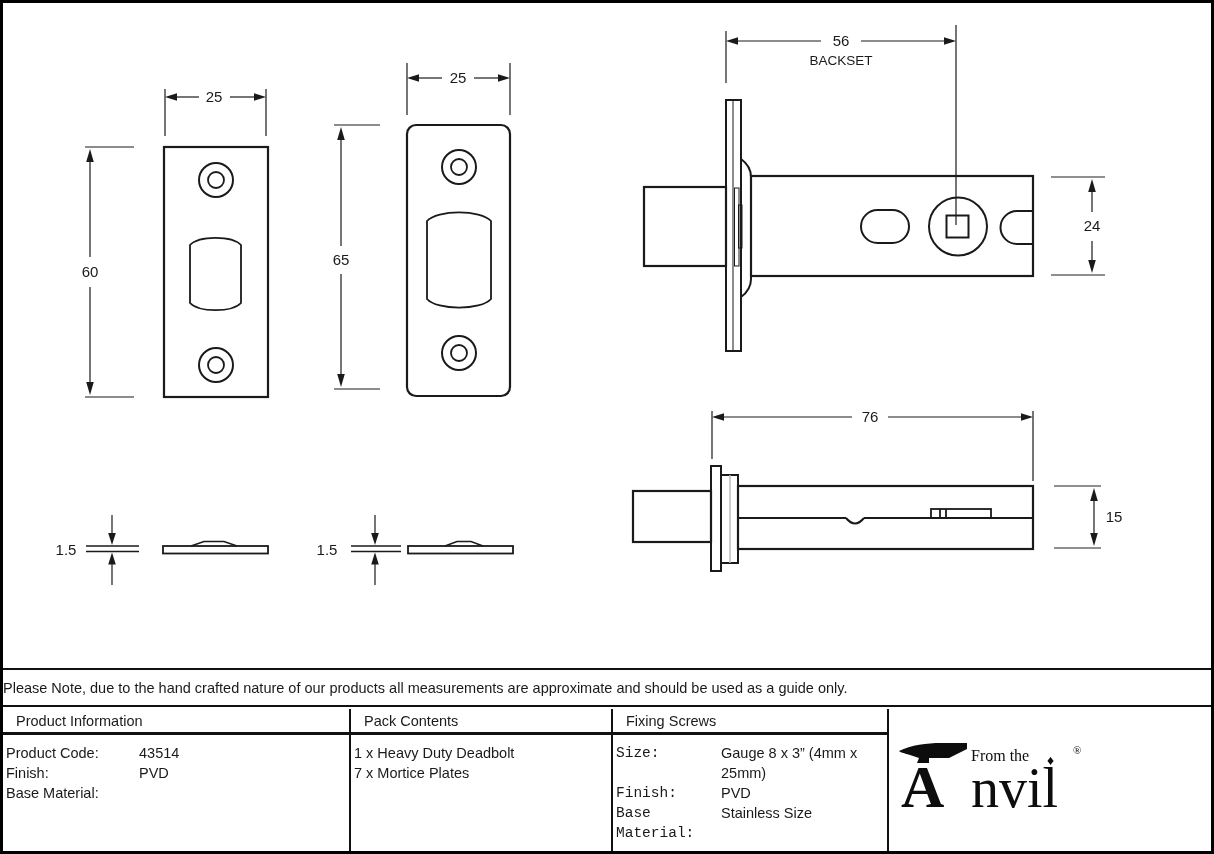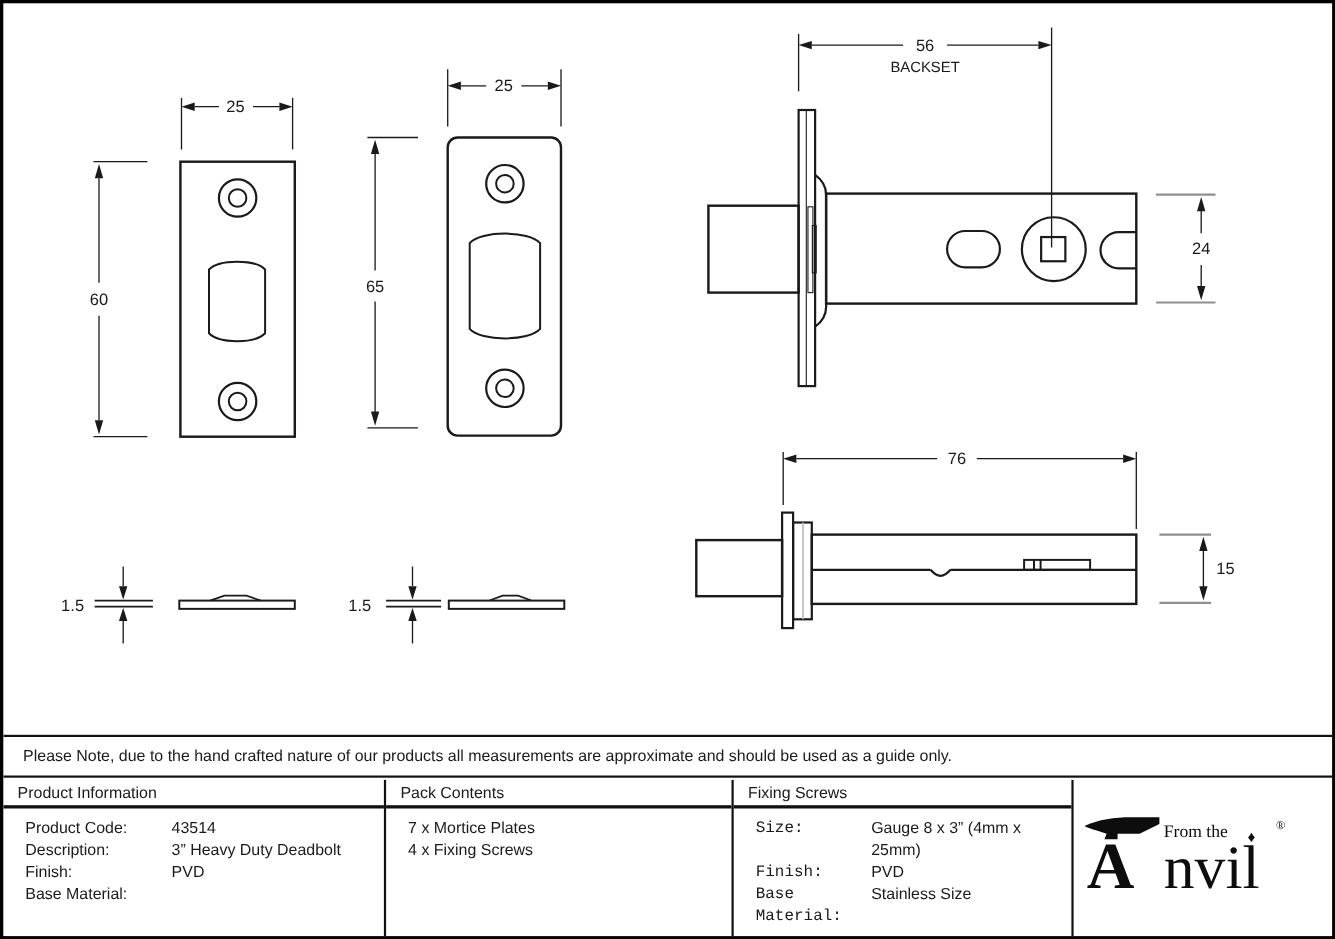--- a/index.html
+++ b/index.html
@@ -5,34 +5,34 @@
   html,body{margin:0;padding:0;background:#fff;}
   .page{
     position:relative;width:1214px;height:854px;background:#fff;
     border:3px solid #000;box-sizing:border-box;overflow:hidden;
     font-family:"Liberation Sans",sans-serif;color:#1a1a1a;
   }
   .drawing-area{position:absolute;left:0;top:0;width:1208px;height:665px;border-bottom:2px solid #111;}
   .notice-row{
     position:absolute;left:0;top:667px;width:1208px;height:37px;
     border-bottom:2px solid #111;display:flex;align-items:center;
-    padding-left:18px;box-sizing:border-box;font-size:14.5px;
+    padding-left:0;box-sizing:border-box;font-size:14.5px;
   }
   .info-table{position:absolute;left:0;top:706px;width:1208px;height:142px;display:flex;}
   .col{position:relative;box-sizing:border-box;height:100%;}
   .col + .col{border-left:2px solid #111;}
   .col-product{width:346px;}
-  .col-pack{width:316px;}
-  .col-fixing{width:309px;}
+  .col-pack{width:262px;}
+  .col-fixing{width:276px;}
   .col-logo{width:207px;}
   .col-header{
     height:26px;border-bottom:3px solid #111;display:flex;align-items:center;
     padding-left:13px;font-size:14.5px;box-sizing:border-box;
   }
-  .col-body{padding:8px 0 0 20px;font-size:14.5px;line-height:20px;}
+  .col-body{padding:8px 0 0 3px;font-size:14.5px;line-height:20px;}
   .kv-row{display:flex;}
   .kv-label{width:133px;flex:none;}
   .col-fixing .kv-label{width:105px;font-family:Liberation Mono, monospace;}
   .pack-item{display:block;}
   
   .logo-wrap{position:absolute;left:8px;top:32px;width:192px;height:72px;}
   .logo-wrap svg{display:block;}
 </style>
 </head>
 <body>
@@ -191,39 +191,35 @@
   <div class="info-table">
 
     <div class="col col-product">
       <div class="col-header">Product Information</div>
       <div class="col-body">
         <div class="kv-row">
           <span class="kv-label">Product Code:</span>
           <span class="kv-value">43514</span>
         </div>
         <div class="kv-row">
-          <span class="kv-label">Description:</span>
-          <span class="kv-value">3” Heavy Duty Deadbolt</span>
-        </div>
-        <div class="kv-row">
           <span class="kv-label">Finish:</span>
           <span class="kv-value">PVD</span>
         </div>
         <div class="kv-row">
           <span class="kv-label">Base Material:</span>
           <span class="kv-value"></span>
         </div>
       </div>
     </div>
 
     <div class="col col-pack">
       <div class="col-header">Pack Contents</div>
       <div class="col-body">
+        <span class="pack-item">1 x Heavy Duty Deadbolt</span>
         <span class="pack-item">7 x Mortice Plates</span>
-        <span class="pack-item">4 x Fixing Screws</span>
       </div>
     </div>
 
     <div class="col col-fixing">
       <div class="col-header">Fixing Screws</div>
       <div class="col-body">
         <div class="kv-row">
           <span class="kv-label">Size:</span>
           <span class="kv-value">Gauge 8 x 3” (4mm x 25mm)</span>
         </div>

